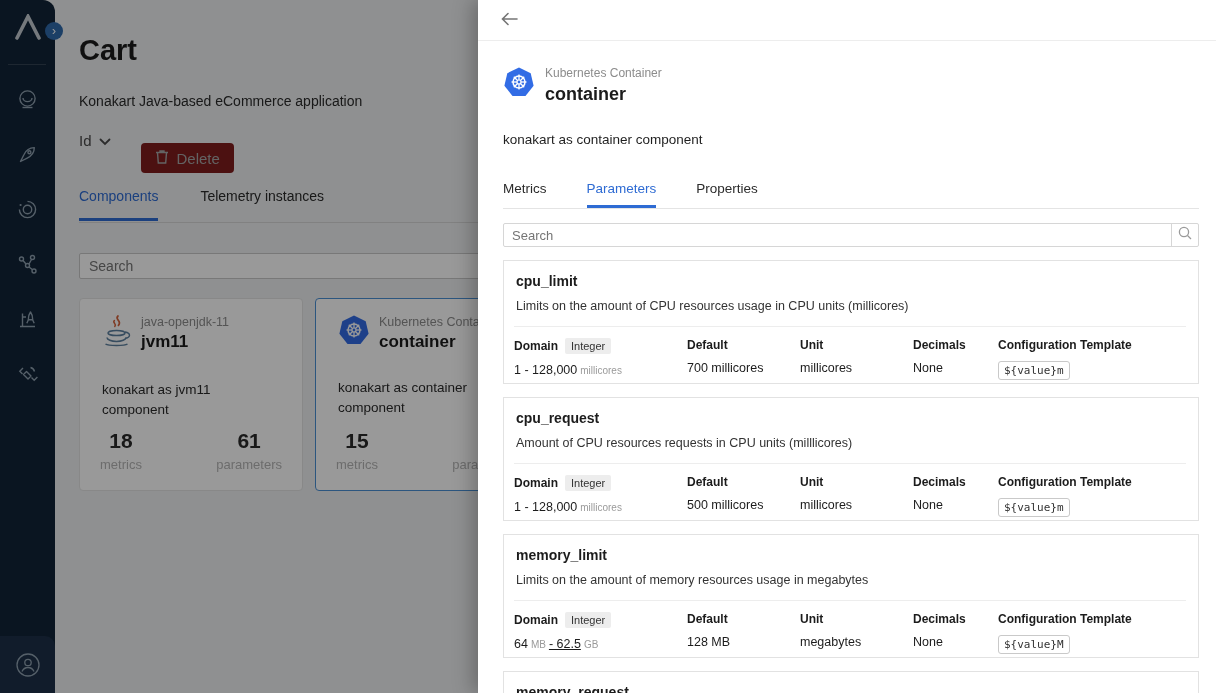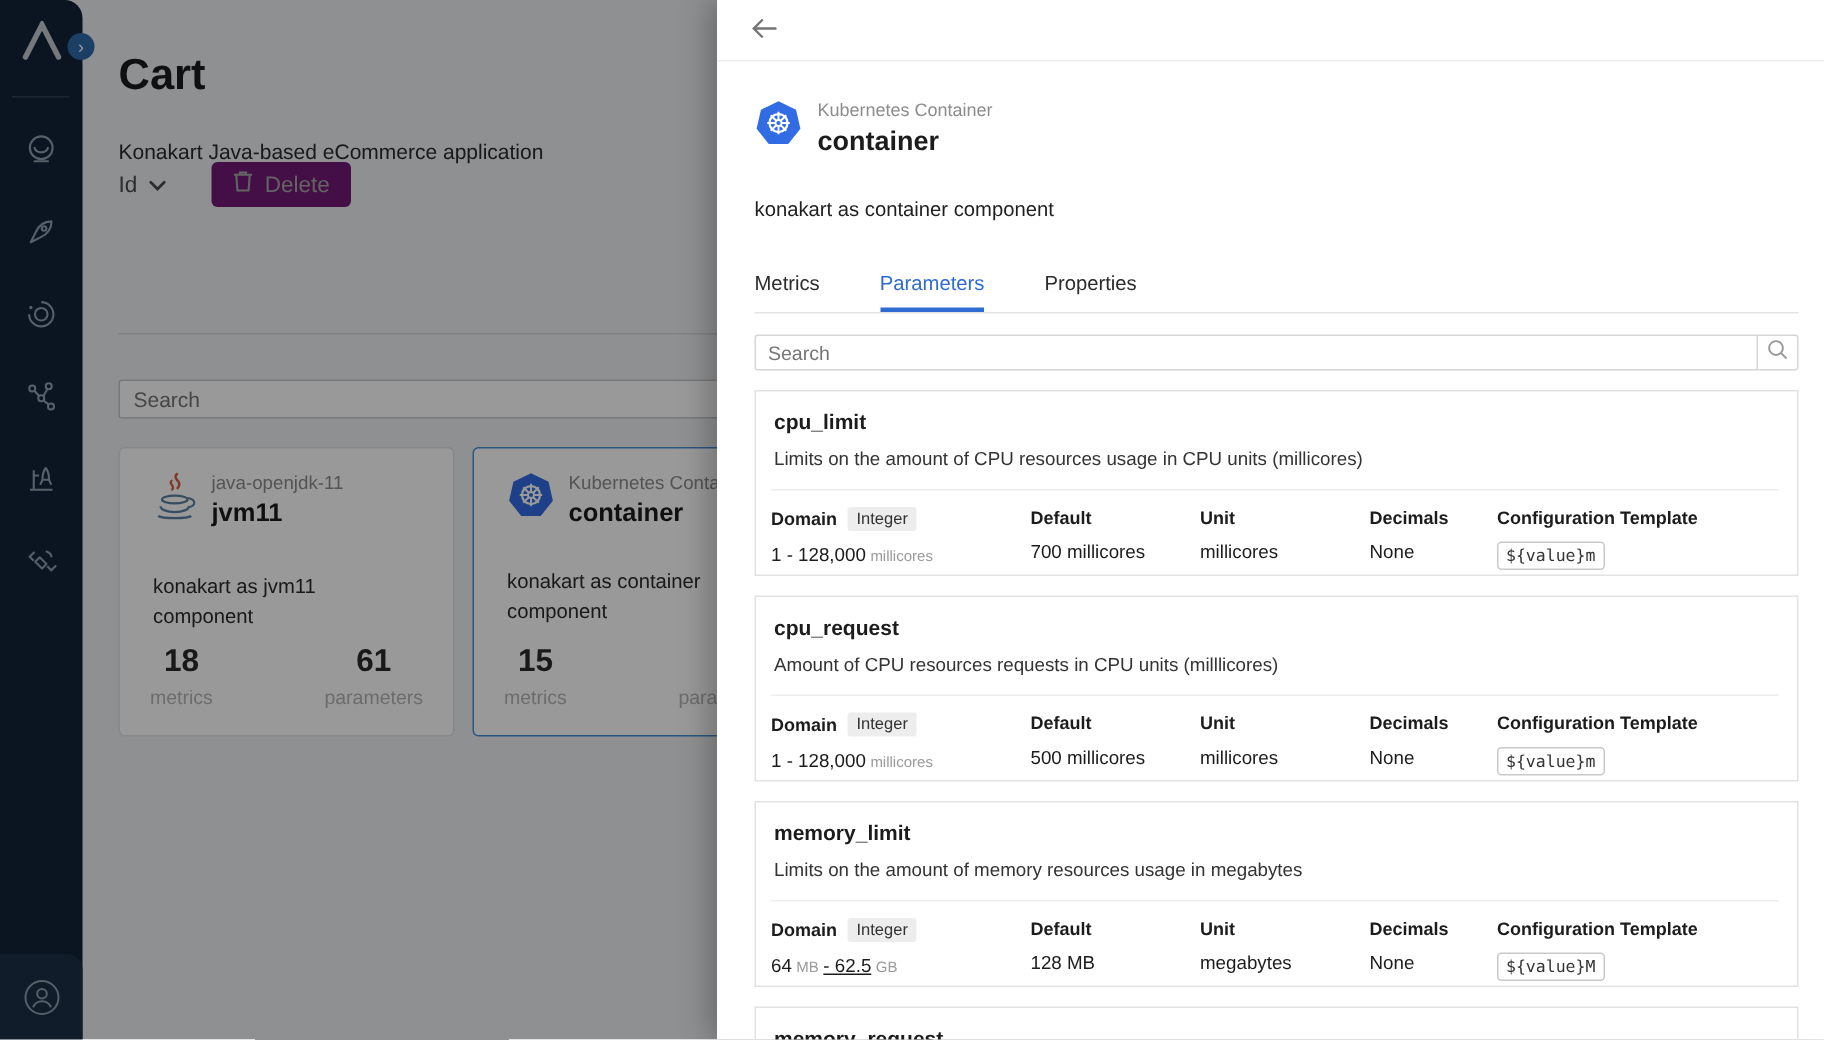--- a/index.html
+++ b/index.html
@@ -19,22 +19,22 @@
                  border-top-right-radius:10px; display:flex; align-items:center; justify-content:center; }
   .expand-badge { position:absolute; left:45px; top:22px; width:18px; height:18px; border-radius:50%;
                   background:#2f69ab; color:#fff; display:flex; align-items:center; justify-content:center;
                   font-size:12px; line-height:1; z-index:5; cursor:pointer; }
 
   .main { position:absolute; left:55px; top:0; right:0; bottom:0; }
   .page-title { position:absolute; left:24px; top:34px; font-size:29px; font-weight:600; color:#1c1c1c; }
   .page-subtitle { position:absolute; left:24px; top:93px; font-size:14px; color:#2b2b2b; }
   .controls { position:absolute; left:24px; top:108px; display:flex; }
   .id-select { display:flex; align-items:center; gap:7px; font-size:15px; color:#4a4a4a; cursor:pointer; }
-  .delete-btn { margin-left:30px; height:30px; padding:0 14px; background:#701a75; color:#a6a6a6;
-                border:none; border-radius:4px; font-size:15px; display:flex; align-items:center; gap:8px; }
+  .delete-btn { margin-left:30px; height:30px; padding:0 14px; background:#7f1d1d; color:#a6a6a6;
+                border:none; border-radius:4px; font-size:15px; display:flex; align-items:center; gap:8px;margin-top:35px; }
 
   .page-tabs { position:absolute; left:24px; top:188px; display:flex; gap:42px; font-size:14px; }
   .page-tab { padding-bottom:14px; color:#2b2b2b; cursor:pointer; }
   .page-tab.active { color:#2e6bd3; border-bottom:3px solid #2e6bd3; }
   .page-tabs-divider { position:absolute; left:24px; right:0; top:222px; border-top:1px solid #d8d8d8; }
 
   .page-search { position:absolute; left:24px; top:253px; width:690px; height:26px;
                  border:1px solid #c9c9c9; border-radius:2px; background:#fff; }
   .page-search input { width:100%; height:100%; border:none; outline:none; padding:0 9px;
                        font-size:14px; font-family:inherit; color:#333; background:transparent; }
@@ -179,20 +179,24 @@
       <button class="delete-btn" disabled="">
         <span>
           <svg width="14" height="16" viewBox="0 0 14 16" fill="none" stroke="#a6a6a6" stroke-width="1.4">
             <path d="M1 3.5h12M5 3.5V2h4v1.5M2.5 3.5l.8 10.5h7.4l.8-10.5"></path>
           </svg>
         </span>
         <span>Delete</span>
       </button>
     </div>
 
+    <div class="page-tabs">
+      <div class="page-tab active">Components</div>
+      <div class="page-tab">Telemetry instances</div>
+    </div>
     <div class="page-tabs-divider"></div>
 
     <div class="page-search">
       <input type="text" placeholder="Search" style="">
     </div>
 
     <div class="cards-row">
 
       <div class="comp-card">
         <div class="comp-head">

